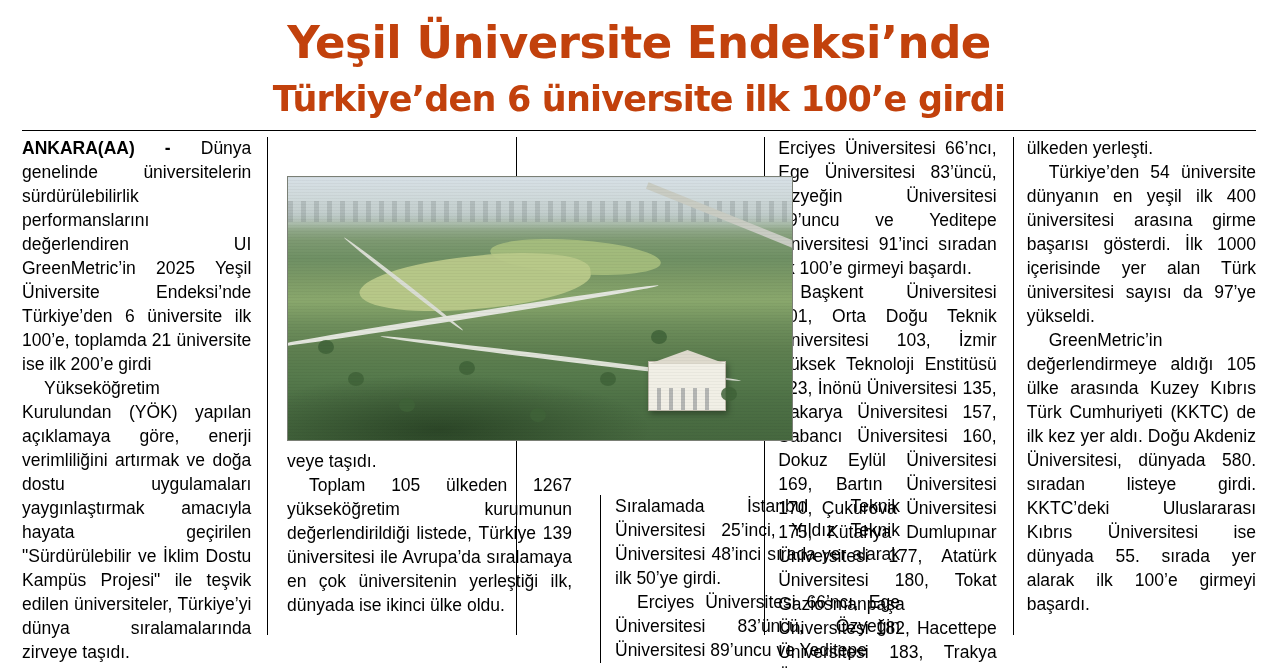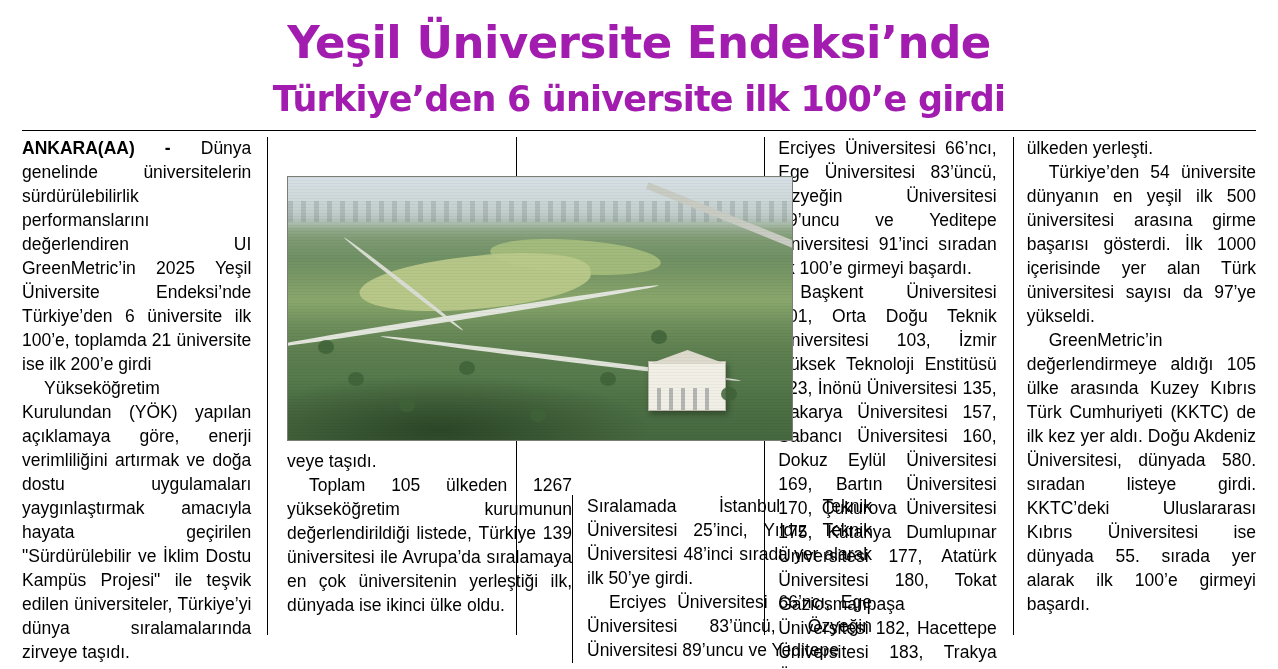--- a/index.html
+++ b/index.html
@@ -21,21 +21,21 @@
     box-sizing: border-box;
     padding: 10px 22px 6px 22px;
   }
   .headline {
     text-align: center;
     font-family: "DejaVu Sans", sans-serif;
     font-weight: bold;
     font-size: 45px;
     line-height: 1.18;
     letter-spacing: -0.5px;
-    color: #a21caf;
+    color: #c2410c;
     margin: 6px 0 2px 0;
     white-space: nowrap;
   }
   .headline .line2 {
     font-size: 35px;
     letter-spacing: -0.8px;
   }
   .rule {
     border-top: 1.5px solid #000;
     margin: 8px 0 6px 0;
@@ -213,20 +213,21 @@
     background-image:
       repeating-linear-gradient(to bottom, rgba(0,0,0,0.035) 0 1px, rgba(255,255,255,0) 1px 3px);
     pointer-events: none;
   }
   .col-photo-text {
     position: absolute;
     left: 14px;
     top: 273px;
     width: 506px;
     display: flex;
+    gap: 28px;
   }
   .sub-col {
     width: 239px;
   }
 </style>
 </head>
 <body>
 
 <div class="page">
 
@@ -247,21 +248,21 @@
     <div class="col sep"></div>
     <div class="col sep"></div>
 
     <div class="col sep">
       <p class="body">Erciyes Üniversitesi 66’ncı, Ege Üniversitesi 83’üncü, Özyeğin Üniversitesi 89’uncu ve Yeditepe Üniversitesi 91’inci sıradan ilk 100’e girmeyi başardı.</p>
       <p class="body">Başkent Üniversitesi 101, Orta Doğu Teknik Üniversitesi 103, İzmir Yüksek Teknoloji Enstitüsü 123, İnönü Üniversitesi 135, Sakarya Üniversitesi 157, Sabancı Üniversitesi 160, Dokuz Eylül Üniversitesi 169, Bartın Üniversitesi 170, Çukurova Üniversitesi 175, Kütahya Dumlupınar Üniversitesi 177, Atatürk Üniversitesi 180, Tokat Gaziosmanpaşa Üniversitesi 182, Hacettepe Üniversitesi 183, Trakya Üniversitesi 184 ve Düzce Üniversitesi 185’inci sıraya yerleşti.</p>
     </div>
 
     <div class="col sep" style="padding-right:0;">
       <p class="body"><span>ülkeden yerleşti.</span></p>
-      <p class="body">Türkiye’den 54 üniversite dünyanın en yeşil ilk 500 üniversitesi arasına girme başarısı gösterdi. İlk 1000 içerisinde yer alan Türk üniversitesi sayısı da 97’ye yükseldi.</p>
+      <p class="body">Türkiye’den 54 üniversite dünyanın en yeşil ilk 400 üniversitesi arasına girme başarısı gösterdi. İlk 1000 içerisinde yer alan Türk üniversitesi sayısı da 97’ye yükseldi.</p>
       <p class="body">GreenMetric’in değerlendirmeye aldığı 105 ülke arasında Kuzey Kıbrıs Türk Cumhuriyeti (KKTC) de ilk kez yer aldı. Doğu Akdeniz Üniversitesi, dünyada 580. sıradan listeye girdi. KKTC’deki Uluslararası Kıbrıs Üniversitesi ise dünyada 55. sırada yer alarak ilk 100’e girmeyi başardı.</p>
     </div>
   </div>
 
   <div class="photo-wrap" style="left:287px; top:176px;">
     <div class="photo">
       <div class="sky-haze"></div>
       <div class="skyline"></div>
       <div class="highway"></div>
       <div class="field-b"></div>

